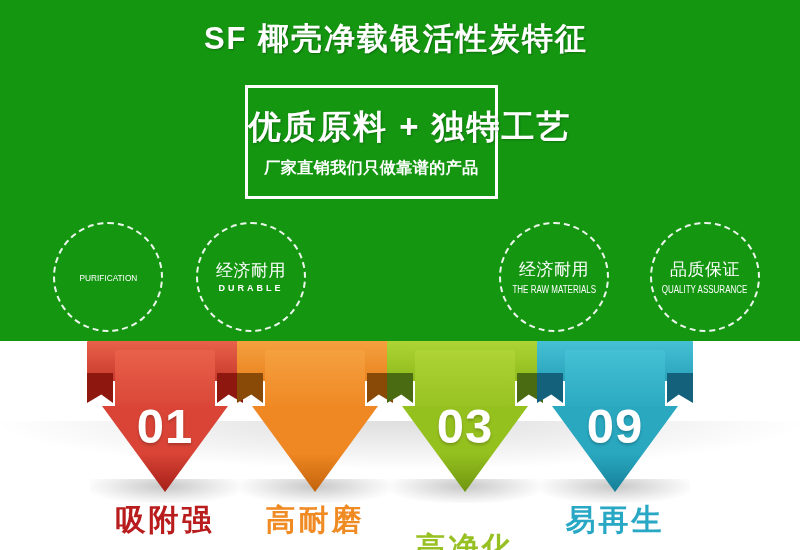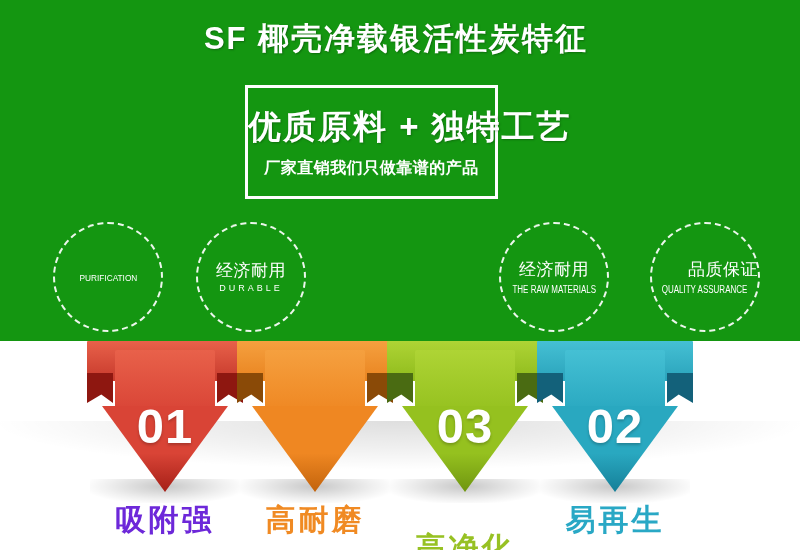--- a/index.html
+++ b/index.html
@@ -109,28 +109,28 @@
     line-height: 1.25;
   }
   .circle .en {
     color: #ffffff;
     font-size: 9px;
     white-space: nowrap;
     margin-top: 3px;
     line-height: 1.1;
     transform: scaleX(.92);
   }
-  .circle .en.wide { letter-spacing: 3px; transform: scaleX(1); }
+  .circle .en.wide { letter-spacing: 3px; transform: scaleX(1); font-weight: bold; }
   .circle .en.tight { transform: scaleX(.80); font-size: 10px; }
 
   .c0 { left: 53px; }
   .c1 { left: 196px; }
   .c2 { left: 349px; }
   .c3 { left: 499px; }
-  .c4 { left: 650px; align-items: flex-end; }
+  .c4 { left: 650px; }
 
   
   .lower {
     position: absolute;
     left: 0;
     top: 341px;
     width: 744px;
     height: 209px;
     background: #ffffff;
   }
@@ -336,25 +336,25 @@
     <div class="arrow-group g3">
       <div class="arrow-shadow"></div>
       <div class="ribbon">
         <div class="band" style="background: linear-gradient(rgb(69, 192, 212) 0%, rgb(42, 163, 187) 100%);"></div>
         <div class="wing l" style="background: rgb(19, 97, 122);"></div>
         <div class="wing r" style="background: rgb(19, 97, 122);"></div>
       </div>
       <div class="arrow">
         <div class="stem" style="background: linear-gradient(rgb(69, 192, 212) 0%, rgb(41, 168, 192) 100%);"></div>
         <div class="head" style="background: linear-gradient(rgb(41, 168, 192) 0%, rgb(41, 168, 192) 55%, rgb(21, 127, 152) 100%);"></div>
-        <div class="num">02</div>
+        <div class="num">09</div>
       </div>
     </div>
   </div>
 
   <div class="labels">
-    <div class="label l0" style="color: #6d28d9;">吸附强</div>
+    <div class="label l0" style="color: #b91c1c;">吸附强</div>
     <div class="label l1" style="color: rgb(240, 138, 35);">高耐磨</div>
     <div class="label l2" style="color: rgb(151, 193, 35); margin-top: 28px;">高净化</div>
     <div class="label l3" style="color: rgb(41, 168, 197);">易再生</div>
   </div>
 
 </div>
 
 </body></html>

